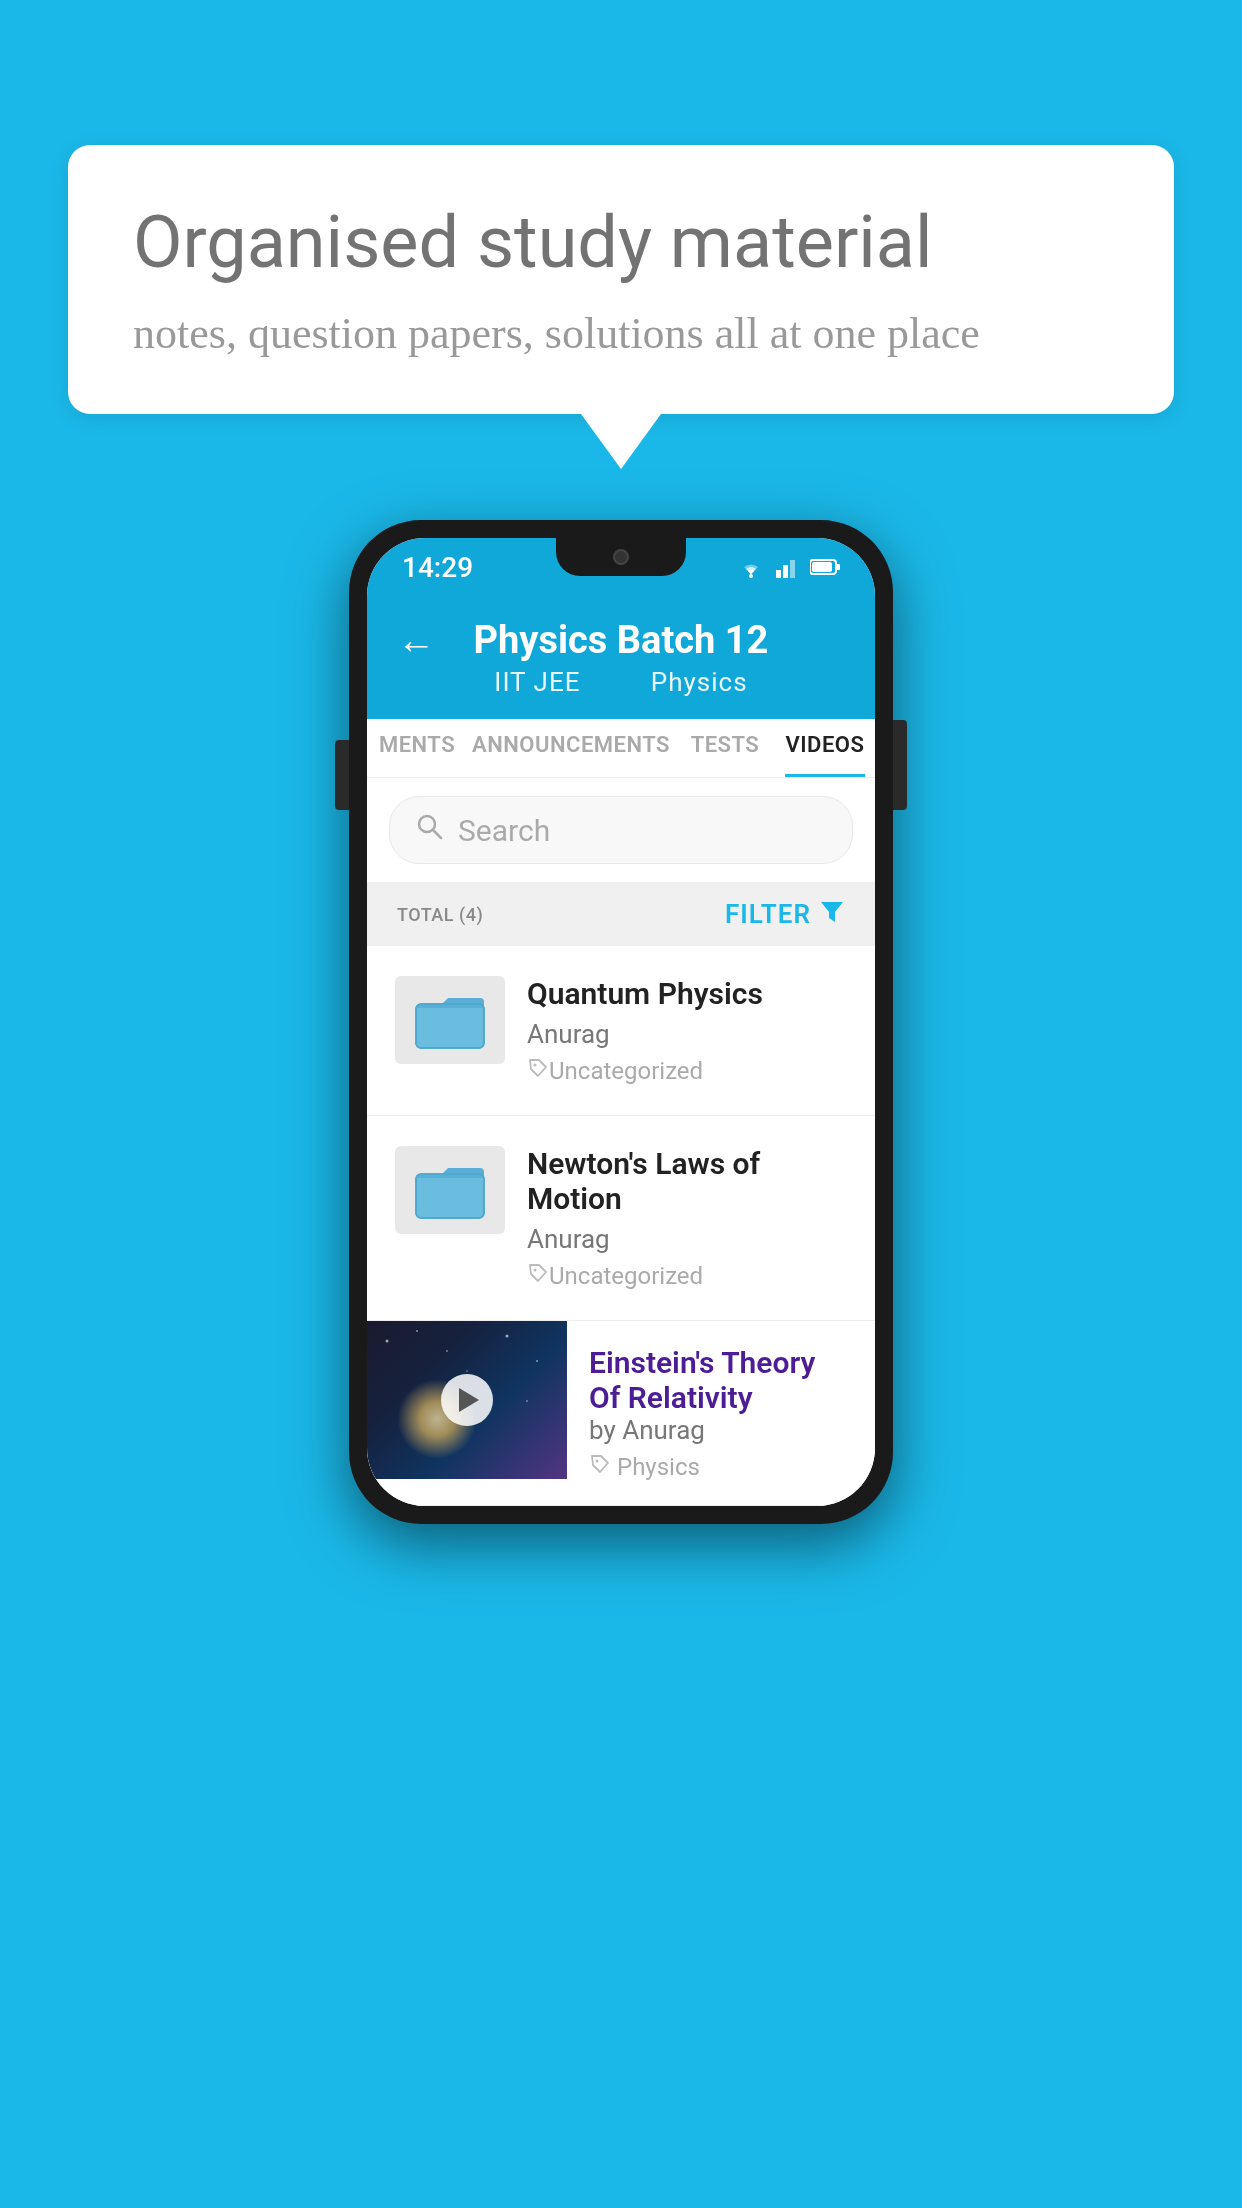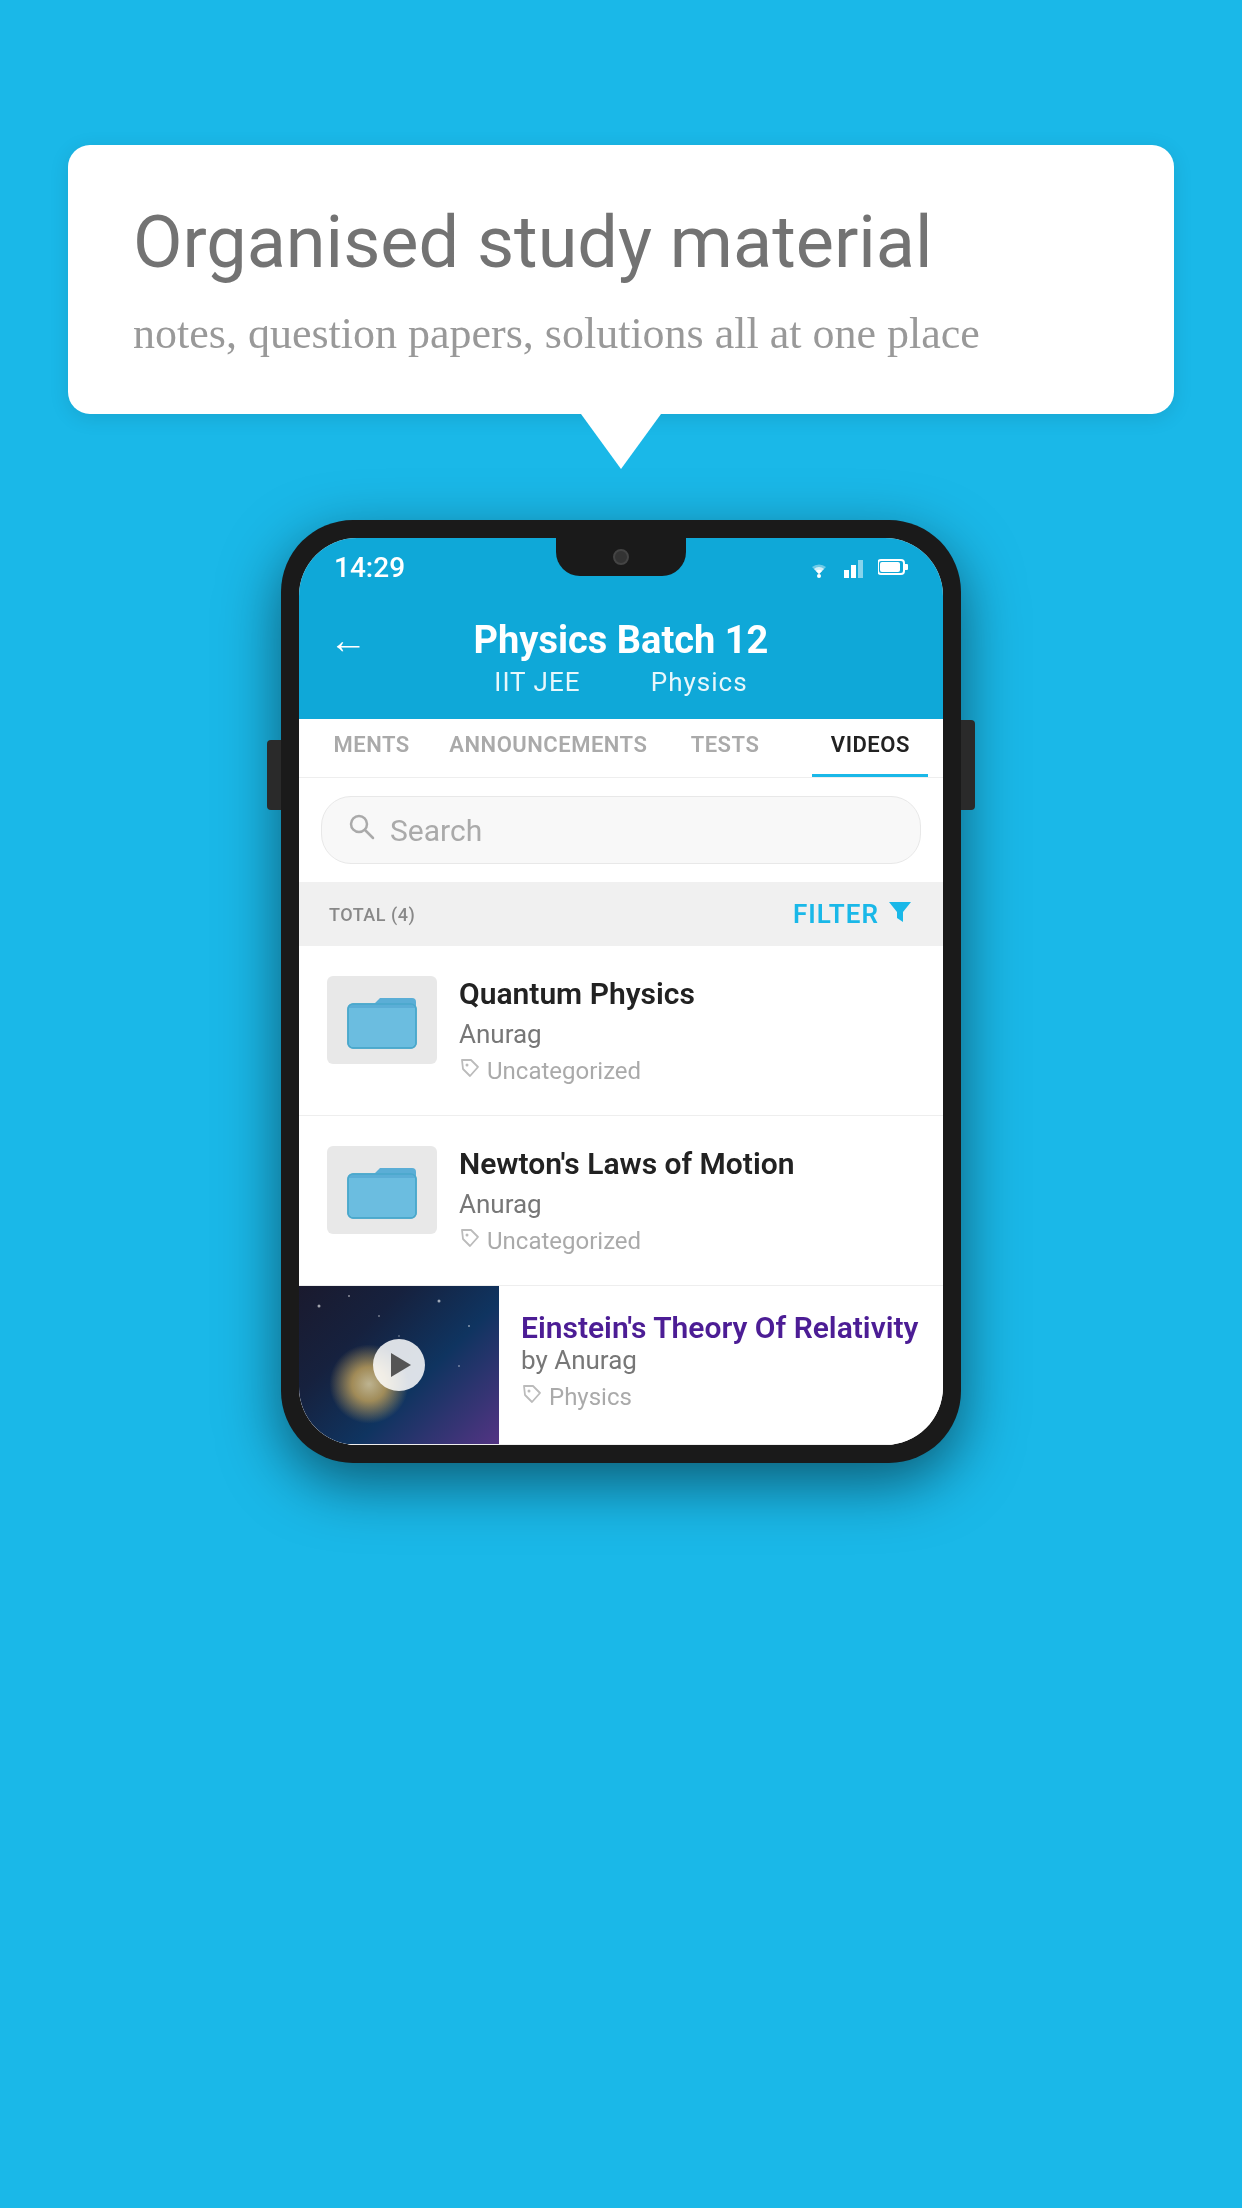--- a/index.html
+++ b/index.html
@@ -51,21 +51,21 @@
       border-top: 55px solid white;
       margin: 0 auto;
     }
 
     
     .phone-container {
       position: absolute;
       top: 520px;
       left: 50%;
       transform: translateX(-50%);
-      width: 680px;
+      width: 544px;
     }
 
     .phone-outer {
       background: #1a1a1a;
       border-radius: 72px;
       padding: 18px;
       box-shadow: 0 20px 60px rgba(0,0,0,0.5);
       position: relative;
     }
 
@@ -317,21 +317,21 @@
       color: #777;
       font-size: 26px;
       margin-bottom: 8px;
     }
 
     .video-tag {
       color: #aaa;
       font-size: 24px;
       display: flex;
       align-items: center;
-      gap: 6px;
+      gap: 0;
     }
 
     
     .einstein-item {
       display: flex;
       align-items: flex-start;
       padding: 0;
       border-bottom: 1px solid #eee;
       overflow: hidden;
     }

